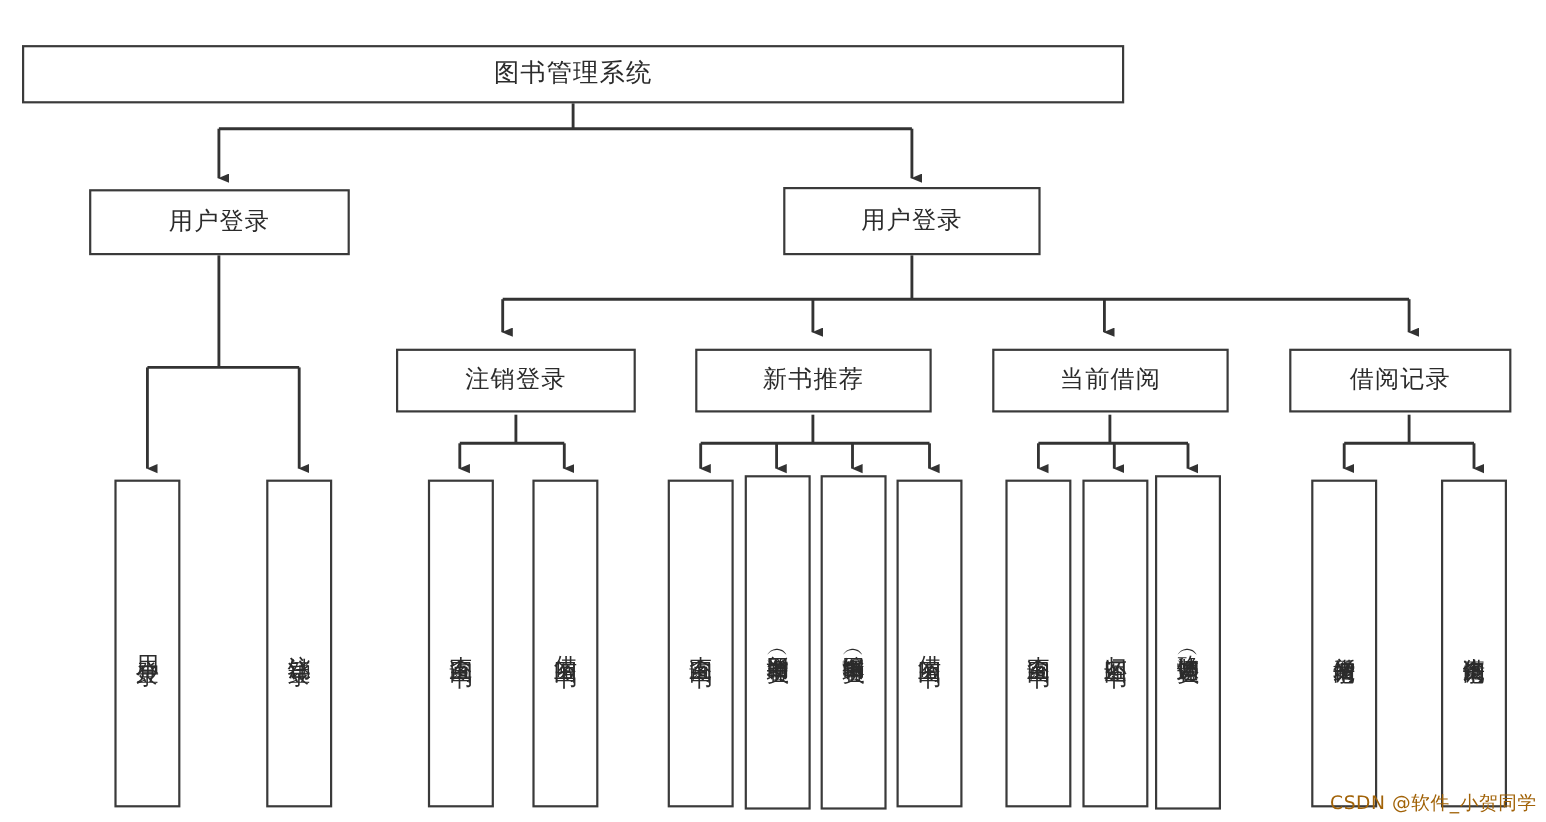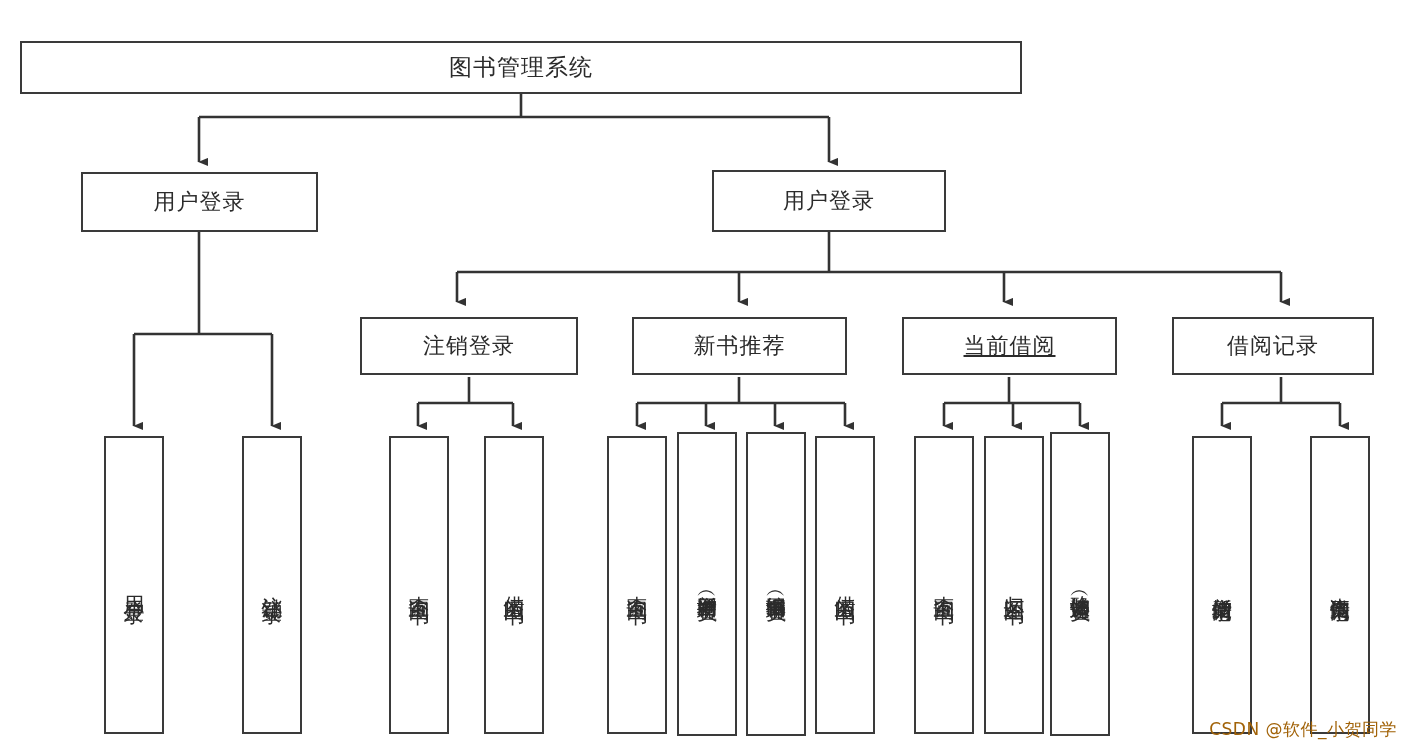--- a/index.html
+++ b/index.html
@@ -130,21 +130,21 @@
   <div class="node horiz root" style="left:20px; top:13px; width:1002px; height:53px;">图书管理系统</div>
 
   <div class="node horiz" style="left:81px; top:172px; width:237px; height:60px;">用户登录</div>
 
   <div class="node horiz" style="left:712px; top:170px; width:234px; height:62px;">用户登录</div>
 
   <div class="node horiz" style="left:360px; top:317px; width:218px; height:58px;">注销登录</div>
 
   <div class="node horiz" style="left:632px; top:317px; width:215px; height:58px;">新书推荐</div>
 
-  <div class="node horiz" style="left:902px; top:317px; width:215px; height:58px;text-decoration:underline;">当前借阅</div>
+  <div class="node horiz" style="left:902px; top:317px; width:215px; height:58px;">当前借阅</div>
 
   <div class="node horiz" style="left:1172px; top:317px; width:202px; height:58px;">借阅记录</div>
 
   <div class="node vert" style="left:104px; top:436px; width:60px; height:298px;">用户登录</div>
 
   <div class="node vert" style="left:242px; top:436px; width:60px; height:298px;">注销登录</div>
 
   <div class="node vert" style="left:389px; top:436px; width:60px; height:298px;">查询图书</div>
 
   <div class="node vert" style="left:484px; top:436px; width:60px; height:298px;">借阅图书</div>

